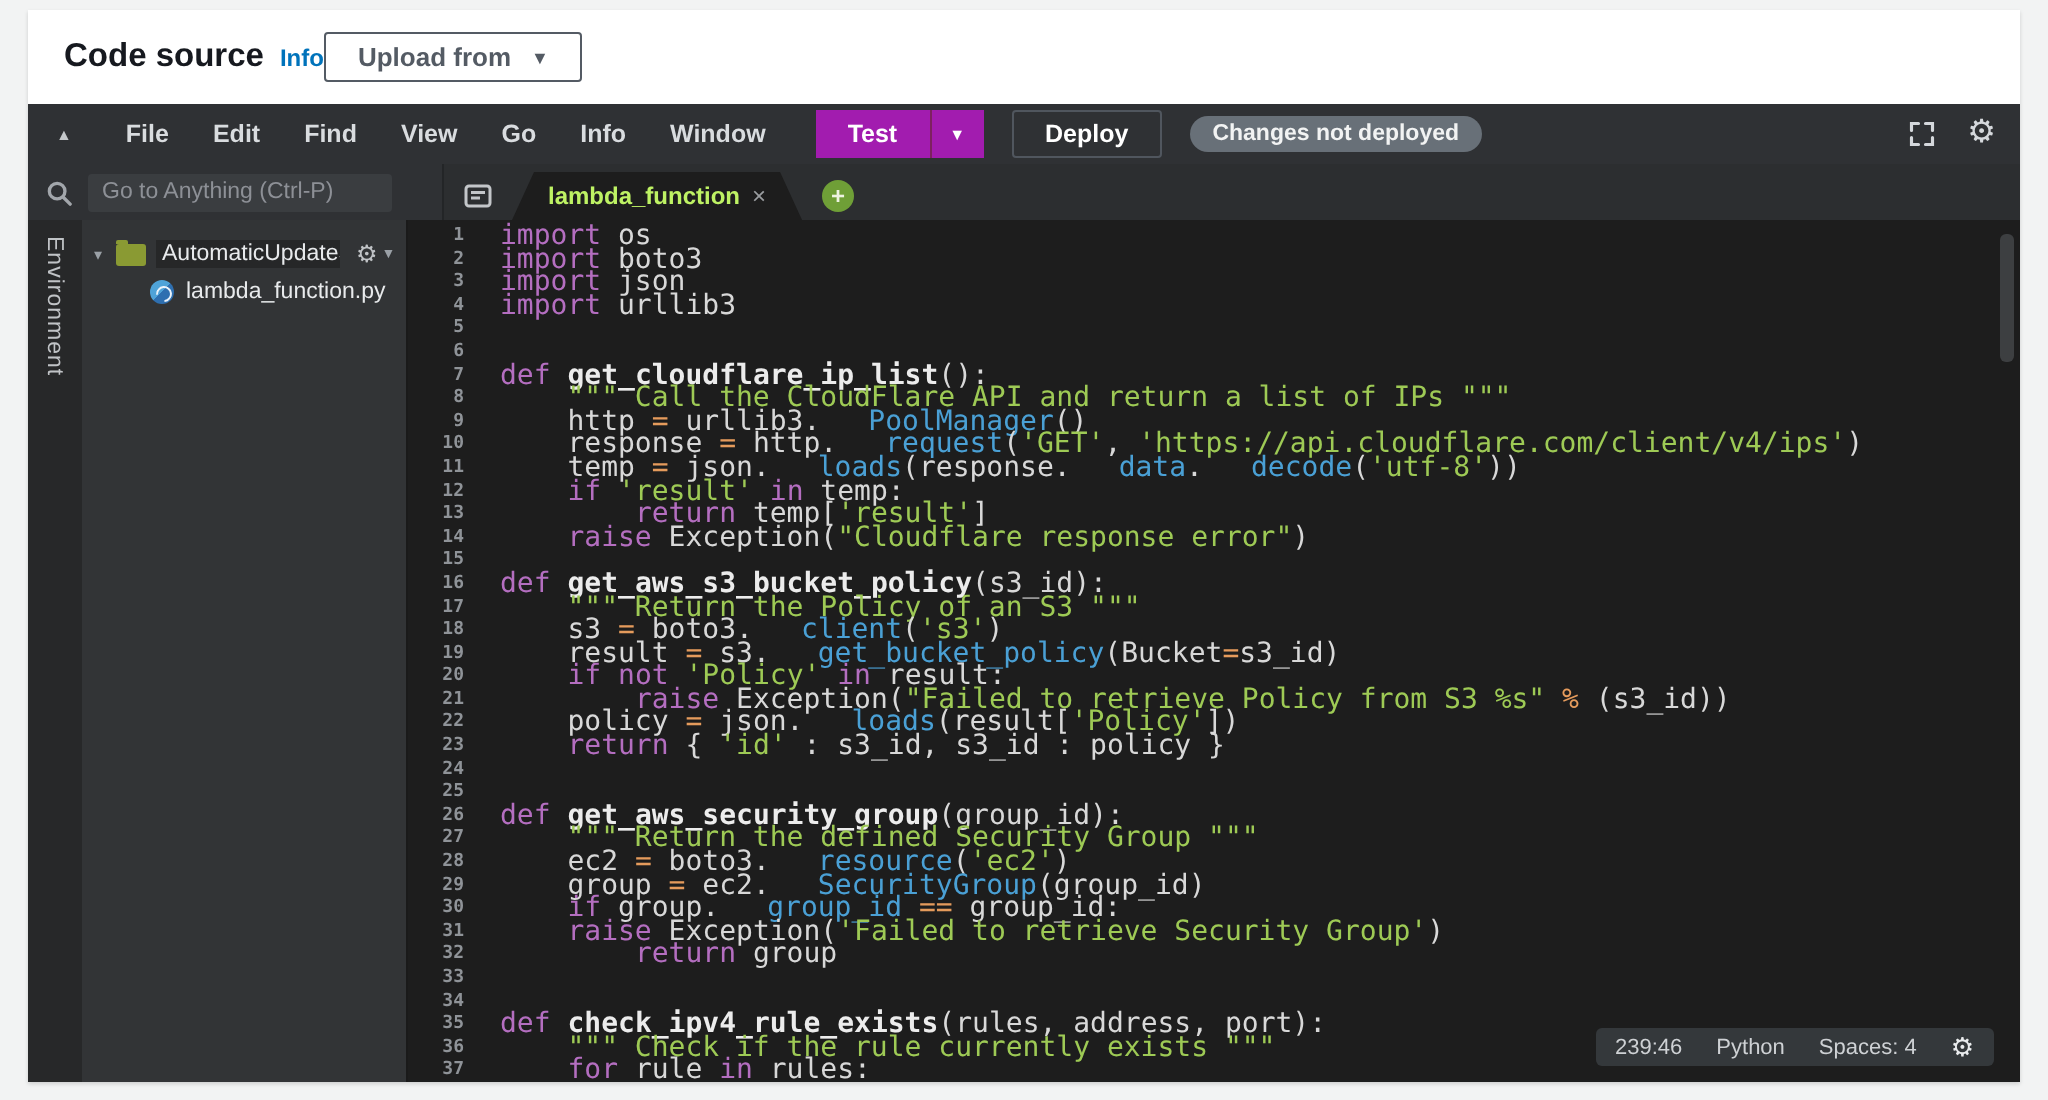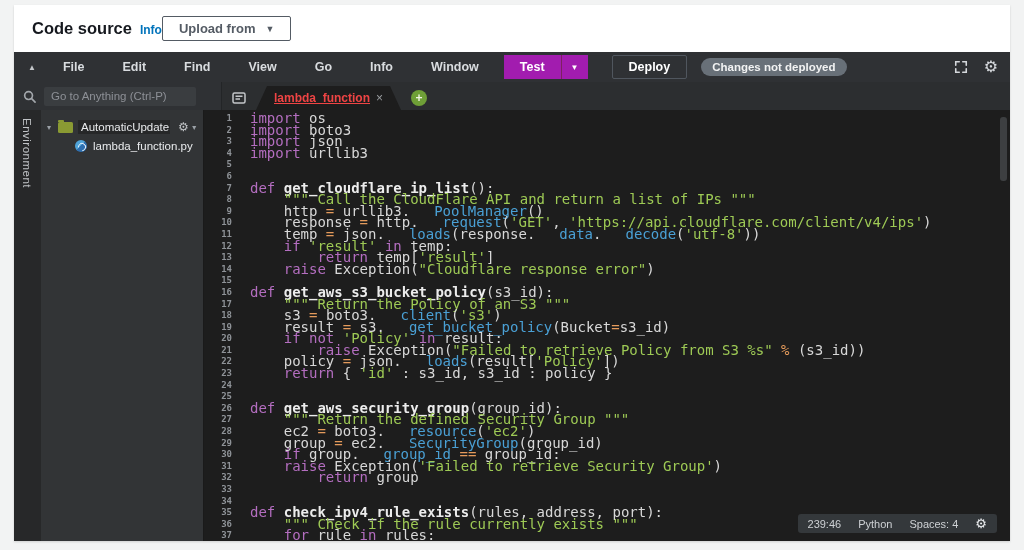--- a/index.html
+++ b/index.html
@@ -18,29 +18,29 @@
   .upload-btn { display:flex; align-items:center; gap:10px; background:#fff;
                 border:1px solid #545b64; border-radius:2px; padding:4px 16px;
                 font-family:inherit; font-size:13px; font-weight:bold; color:#545b64;
                 height:25px; cursor:pointer; }
   .upload-btn .caret-down { font-size:9px; color:#545b64; }
 
   
   .menubar { height:30px; background:#2f3134; display:flex; align-items:center;
              padding:0 12px 0 14px; gap:0; }
   .collapse-tri { color:#c4c7ca; font-size:8px; margin-right:16px; cursor:pointer; }
-  .menu-items { display:flex; align-items:center; gap:16px;text-align:right; }
+  .menu-items { display:flex; align-items:center; gap:0;text-align:right; }
   .menu-item { color:#d9dcdf; font-size:12.5px; font-weight:600; padding:0 11px; cursor:pointer; }
   .test-split { display:flex; align-items:stretch; background:#a21caf; border-radius:0;
                 margin-left:14px; height:24px; overflow:hidden; cursor:pointer; }
   .test-main { color:#ffffff; font-size:12.5px; font-weight:bold; display:flex;
                align-items:center; padding:0 16px; }
   .test-arrow { display:flex; align-items:center; padding:0 9px; border-left:1px solid rgba(80,40,0,.45); }
   .test-arrow span { color:#fff; font-size:8px; }
-  .deploy-btn { margin-left:24px; height:24px; background:transparent; border:1px solid #50565e;
+  .deploy-btn { margin-left:14px; height:24px; background:transparent; border:1px solid #50565e;
                 border-radius:2px; color:#ffffff; font-family:inherit; font-size:12.5px;
                 font-weight:bold; padding:0 16px; cursor:pointer; }
   .changes-badge { margin-left:14px; background:#687078; color:#f2f3f3; font-size:11.5px;
                    font-weight:bold; border-radius:11px; padding:3px 11px; }
   .mb-right { margin-left:auto; display:flex; align-items:center; gap:16px; }
   .fullscreen-icon { display:flex; cursor:pointer; }
   .gear-glyph { color:#d5d8dc; font-size:16px; line-height:1; cursor:pointer; }
 
   
   .row2 { height:28px; display:flex; background:#2f3134; }
@@ -48,21 +48,21 @@
                  border-right:1px solid #232527; background:#2f3134; }
   .mag { margin-right:8px; display:flex; }
   .goto-input { width:152px; height:19px; background:#3a3d40; border:0; border-radius:2px;
                 color:#c9ccce; font-family:inherit; font-size:11.5px; padding:0 7px; outline:none; }
   .goto-input::placeholder { color:#8d9096; }
   .tabstrip { flex:1; background:#2c2e30; display:flex; align-items:flex-end; }
   .tablist-icon { margin:0 10px 6px 10px; display:flex; cursor:pointer; }
   .tab { background:#1d1d1d; height:24px; display:flex; align-items:center; gap:6px;
          padding:0 18px; clip-path:polygon(11px 0, calc(100% - 11px) 0, 100% 100%, 0 100%);
          cursor:pointer; }
-  .tab-label { color:#ef4444; font-size:12px; font-weight:bold;text-decoration:underline; }
+  .tab-label { color:#bef264; font-size:12px; font-weight:bold; }
   .tab-close { color:#9a9da0; font-size:12px; cursor:pointer; }
   .plus-btn { width:16px; height:16px; border-radius:50%; background:#6f9f37; color:#eef3e2;
               font-size:12px; font-weight:bold; display:flex; align-items:center;
               justify-content:center; margin:0 0 4px 10px; line-height:1; cursor:pointer; }
 
   
   .main { display:flex; height:431px; }
   .sidebar { width:190px; display:flex; background:#323436; border-right:1px solid #1a1a1a; }
   .env-strip { width:27px; background:#272829; position:relative; }
   .env-strip .env-rot { position:absolute; top:8px; left:7px; writing-mode:vertical-lr;

